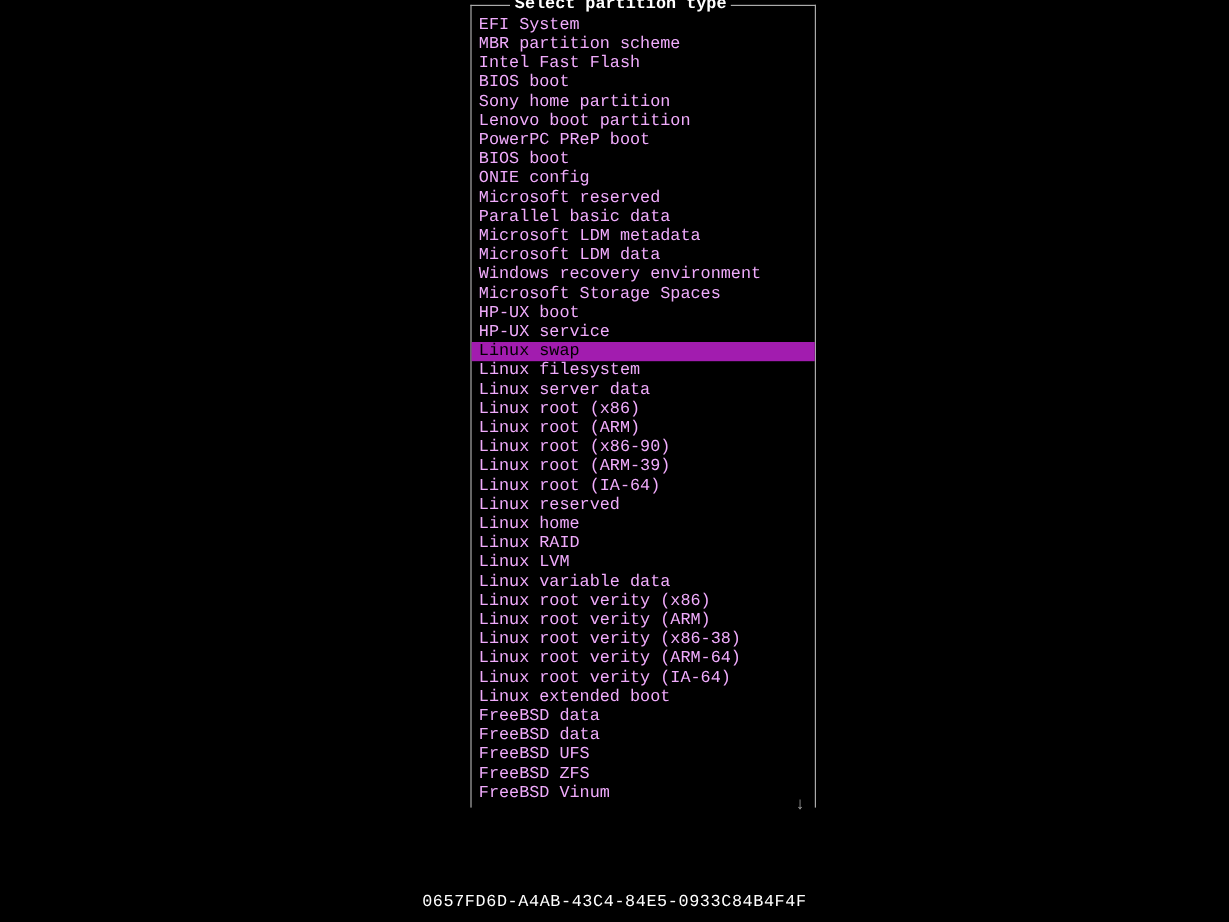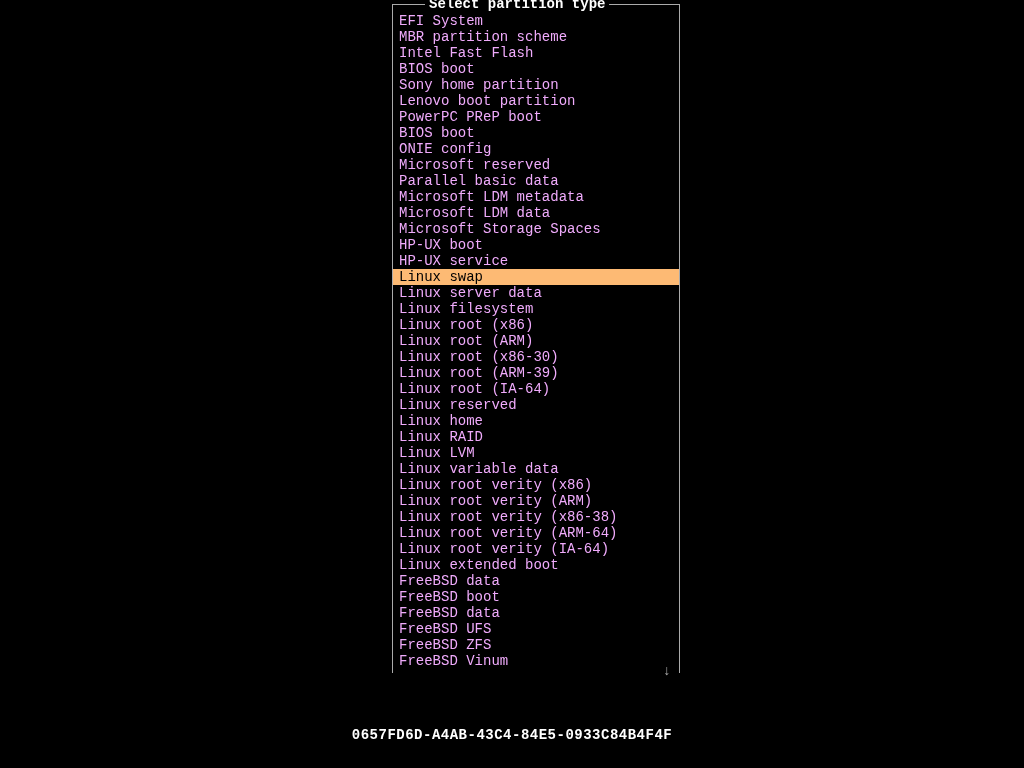--- a/index.html
+++ b/index.html
@@ -41,37 +41,37 @@
     }
     .list-item {
       padding: 0 6px;
       line-height: 16px;
       height: 16px;
       white-space: nowrap;
       cursor: pointer;
       color: #f0abfc;
     }
     .list-item.selected {
-      background-color: #fdba74;
+      background-color: #a21caf;
       color: #000000;
     }
     .scroll-arrow {
       position: absolute;
       bottom: -6px;
       right: 8px;
       color: #aaaaaa;
       font-size: 14px;
     }
     .footer-text {
       position: absolute;
-      bottom: 25px;
+      bottom: 8px;
       left: 50%;
       transform: translateX(-50%);
       color: #ffffff;
-      font-weight: bold;
+      font-weight: normal;
       letter-spacing: 0.5px;
     }
   </style>
 </head>
 <body>
 
 <div class="dialog-frame">
   <span class="dialog-title">Select partition type</span>
   <div class="items-container">
       <div class="list-item">EFI System</div>
@@ -80,44 +80,44 @@
       <div class="list-item">BIOS boot</div>
       <div class="list-item">Sony home partition</div>
       <div class="list-item">Lenovo boot partition</div>
       <div class="list-item">PowerPC PReP boot</div>
       <div class="list-item">BIOS boot</div>
       <div class="list-item">ONIE config</div>
       <div class="list-item">Microsoft reserved</div>
       <div class="list-item">Parallel basic data</div>
       <div class="list-item">Microsoft LDM metadata</div>
       <div class="list-item">Microsoft LDM data</div>
+      <div class="list-item">Windows recovery environment</div>
       <div class="list-item">Microsoft Storage Spaces</div>
       <div class="list-item">HP-UX boot</div>
       <div class="list-item">HP-UX service</div>
       <div class="list-item selected">Linux swap</div>
+      <div class="list-item">Linux filesystem</div>
       <div class="list-item">Linux server data</div>
-      <div class="list-item">Linux filesystem</div>
       <div class="list-item">Linux root (x86)</div>
       <div class="list-item">Linux root (ARM)</div>
-      <div class="list-item">Linux root (x86-30)</div>
+      <div class="list-item">Linux root (x86-90)</div>
       <div class="list-item">Linux root (ARM-39)</div>
       <div class="list-item">Linux root (IA-64)</div>
       <div class="list-item">Linux reserved</div>
       <div class="list-item">Linux home</div>
       <div class="list-item">Linux RAID</div>
       <div class="list-item">Linux LVM</div>
       <div class="list-item">Linux variable data</div>
       <div class="list-item">Linux root verity (x86)</div>
       <div class="list-item">Linux root verity (ARM)</div>
       <div class="list-item">Linux root verity (x86-38)</div>
       <div class="list-item">Linux root verity (ARM-64)</div>
       <div class="list-item">Linux root verity (IA-64)</div>
       <div class="list-item">Linux extended boot</div>
       <div class="list-item">FreeBSD data</div>
-      <div class="list-item">FreeBSD boot</div>
       <div class="list-item">FreeBSD data</div>
       <div class="list-item">FreeBSD UFS</div>
       <div class="list-item">FreeBSD ZFS</div>
       <div class="list-item">FreeBSD Vinum</div>
     </div>
   <span class="scroll-arrow">↓</span>
 </div>
 
 <div class="footer-text">0657FD6D-A4AB-43C4-84E5-0933C84B4F4F</div>
 

